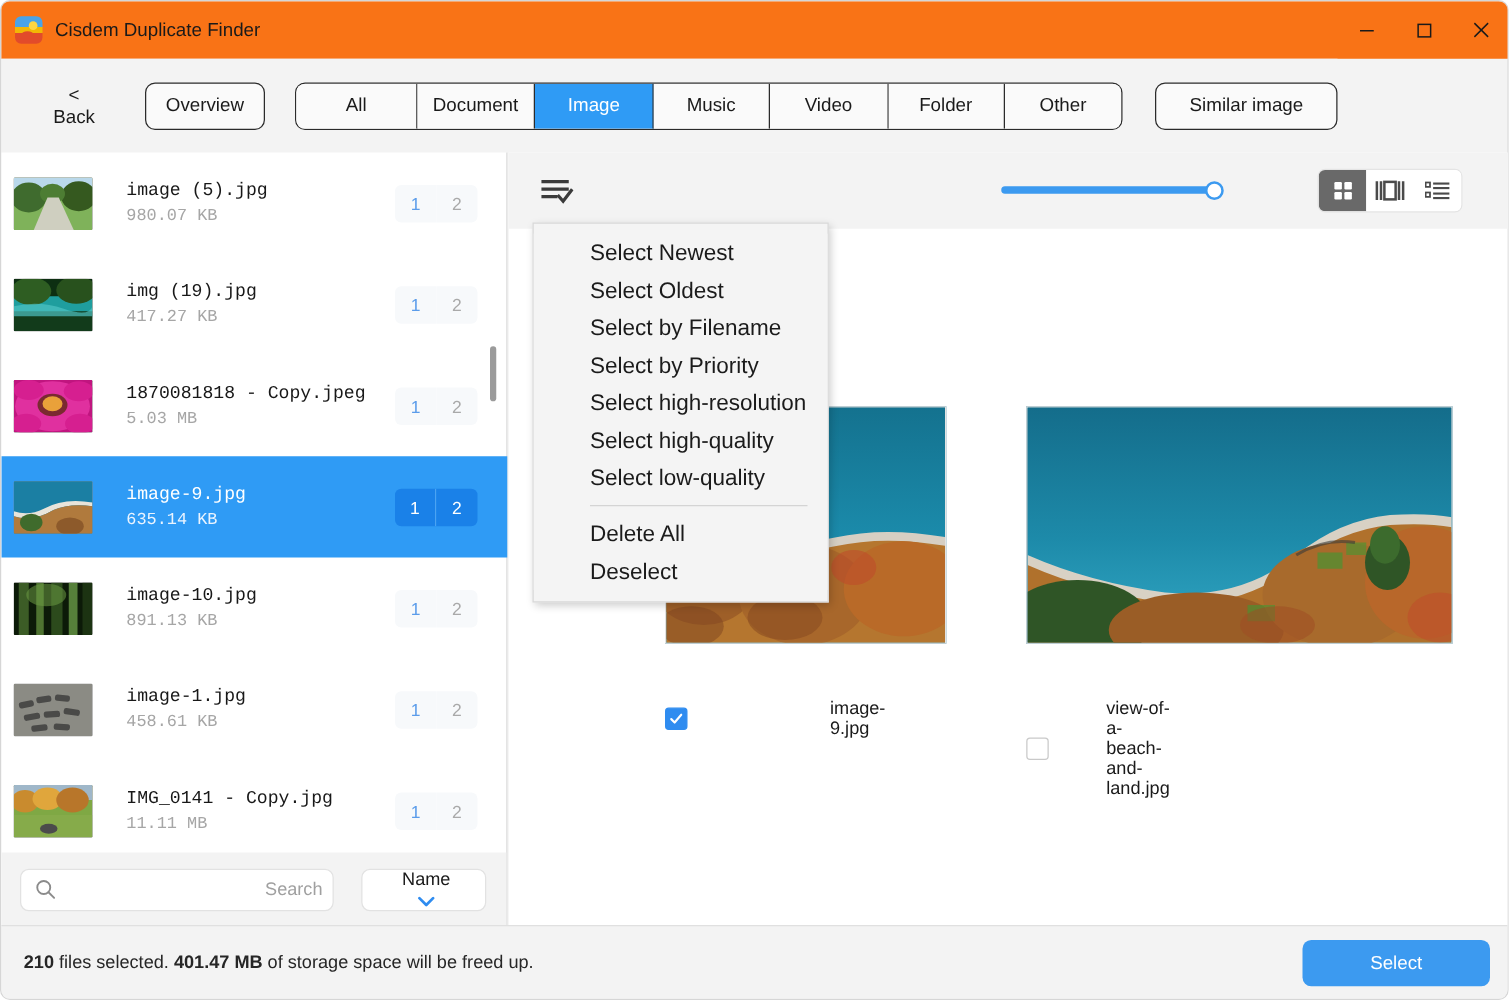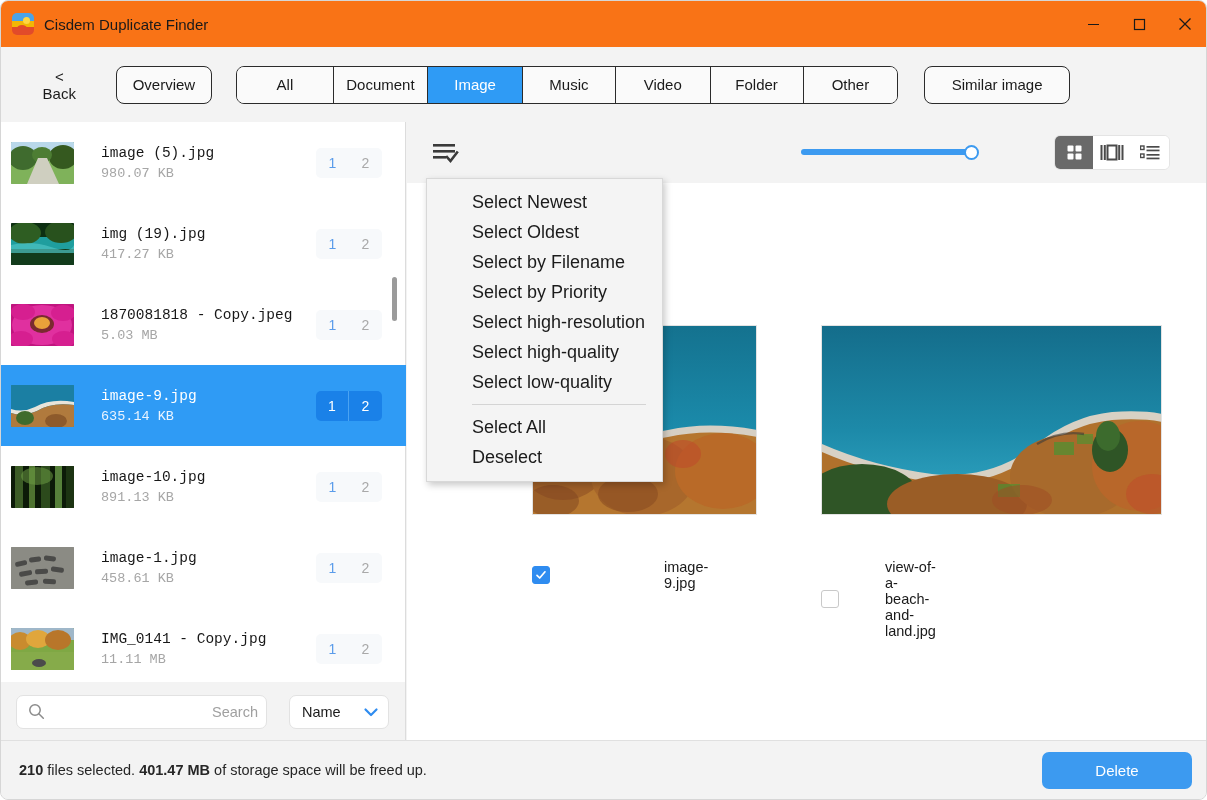--- a/index.html
+++ b/index.html
@@ -200,20 +200,21 @@
   .search-input::placeholder { color: #a0a0a0; }
   .sortsel {
     margin-left: 22px;
     width: 100px; height: 34px;
     background: #ffffff;
     border: 1px solid #e2e2e2;
     border-radius: 7px;
     display: flex; align-items: center; justify-content: space-between;
     padding: 0 8px 0 12px;
     cursor: pointer;
+    flex-direction: column;
   }
   .sortsel span { font-size: 14.5px; color: #1a1a1a; }
 
   
   .main {
     position: absolute; top: 121px; left: 406px;
     width: 801px; height: 619px;
     background: #ffffff;
   }
   .mtoolbar {
@@ -691,28 +692,28 @@
   <div class="menu">
     <div class="menu-inner">
       <div class="mitem">Select Newest</div>
       <div class="mitem">Select Oldest</div>
       <div class="mitem">Select by Filename</div>
       <div class="mitem">Select by Priority</div>
       <div class="mitem">Select high-resolution</div>
       <div class="mitem">Select high-quality</div>
       <div class="mitem">Select low-quality</div>
       <div class="msep"></div>
-      <div class="mitem">Select All</div>
+      <div class="mitem">Delete All</div>
       <div class="mitem">Deselect</div>
     </div>
   </div>
 
   <div class="statusbar">
     <div class="status-text">
       <b>210</b>
       <span>files selected.</span>
       <b>401.47 MB</b>
       <span>of storage space will be freed up.</span>
     </div>
-    <button class="delete-btn">Delete</button>
+    <button class="delete-btn">Select</button>
   </div>
 
 </div>
 
 </body></html>

